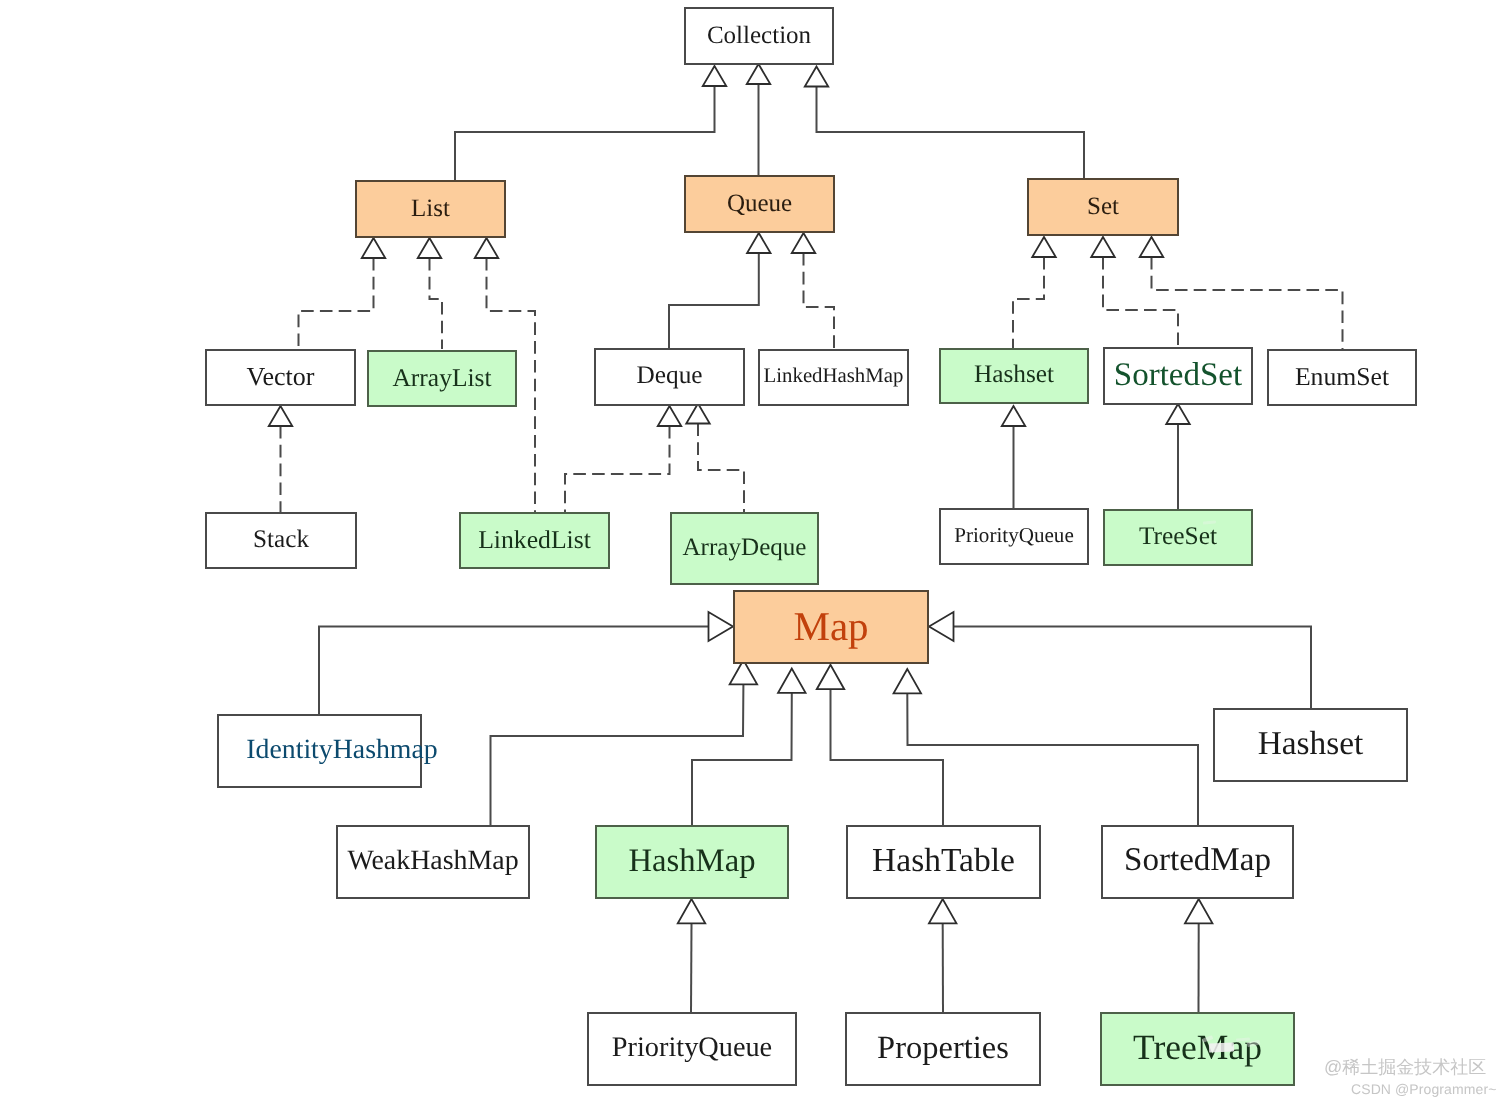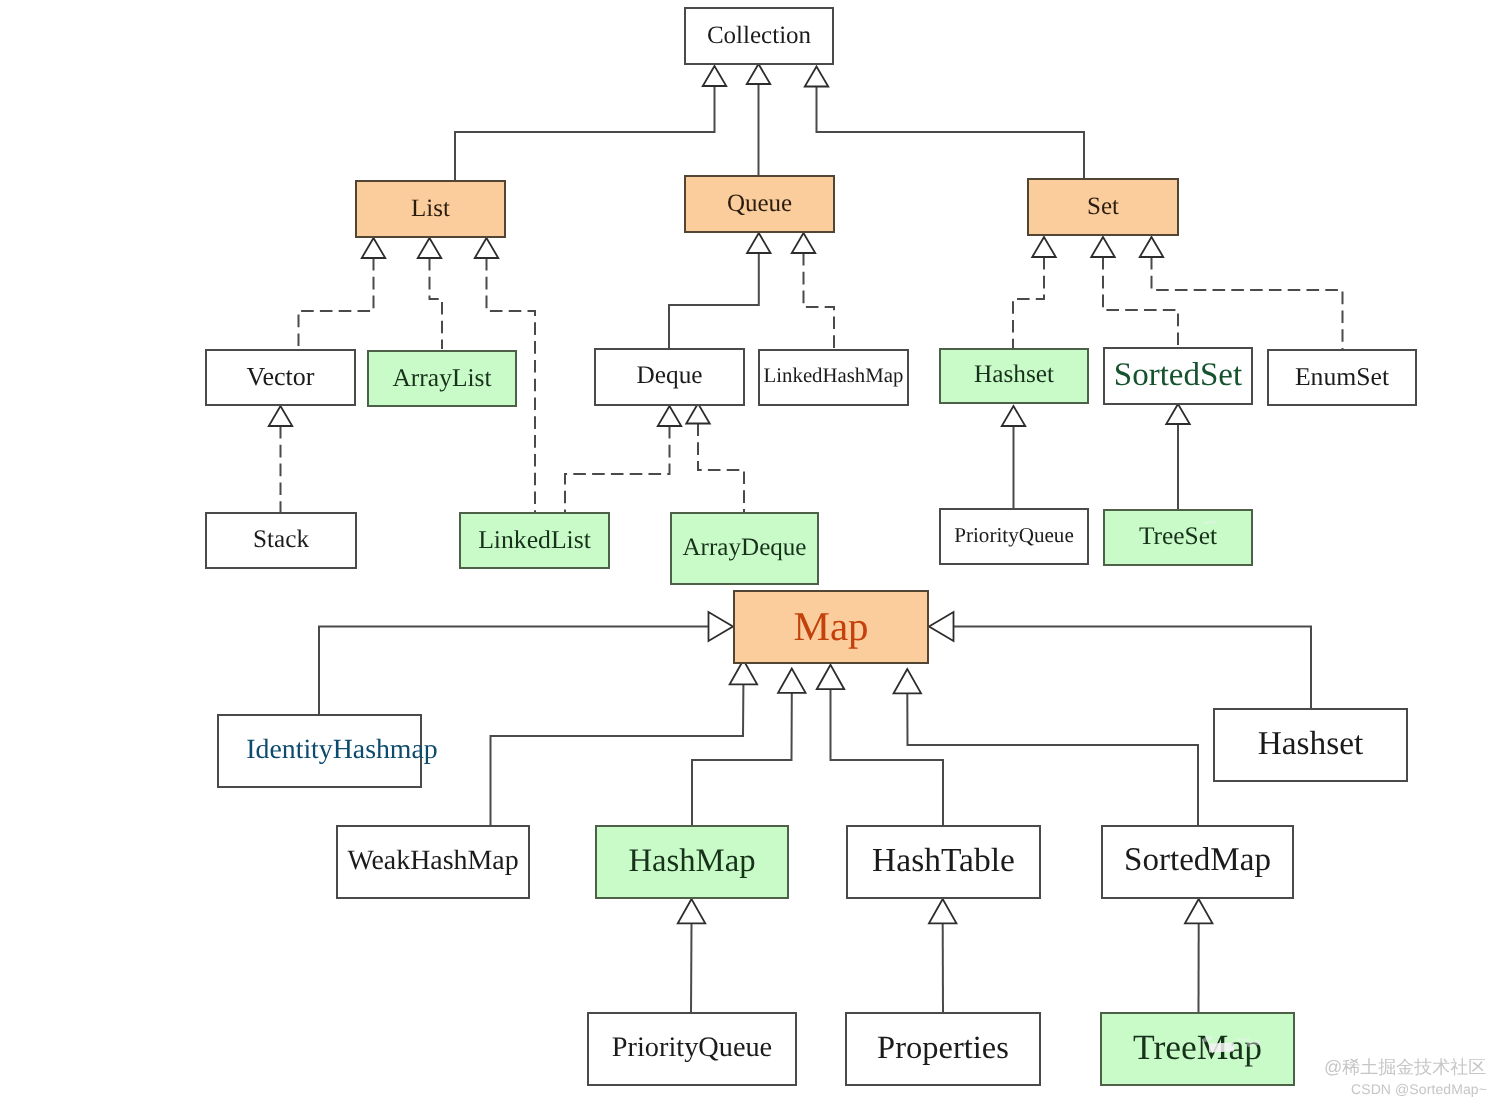--- a/index.html
+++ b/index.html
@@ -207,14 +207,14 @@
       </div>
     </div>
   <div id="ghosts">
       <div class="ghost" style="left: 1209px; top: 1043px; width: 25px; height: 9px; opacity: 0.85; transform: rotate(-3deg);"></div>
       <div class="ghost" style="left: 1202px; top: 1037px; width: 11px; height: 4px; opacity: 0.45; transform: rotate(-20deg);"></div>
       <div class="ghost" style="left: 1236px; top: 1038px; width: 14px; height: 3px; opacity: 0.35; transform: rotate(-4deg);"></div>
       <div class="ghost" style="left: 1247px; top: 1041px; width: 13px; height: 5px; opacity: 0.4; transform: rotate(-12deg);"></div>
       <div class="ghost" style="left: 1203px; top: 521px; width: 13px; height: 3px; opacity: 0.3; transform: rotate(-6deg);"></div>
     </div>
   <div class="wm" id="wm1" style="color: rgb(198, 198, 198);">@稀土掘金技术社区</div>
-  <div class="wm" id="wm2" style="color: rgb(198, 198, 198);">CSDN @SortedMap~</div>
+  <div class="wm" id="wm2" style="color: rgb(198, 198, 198);">CSDN @Programmer~</div>
 </div>
 
 </body></html>

